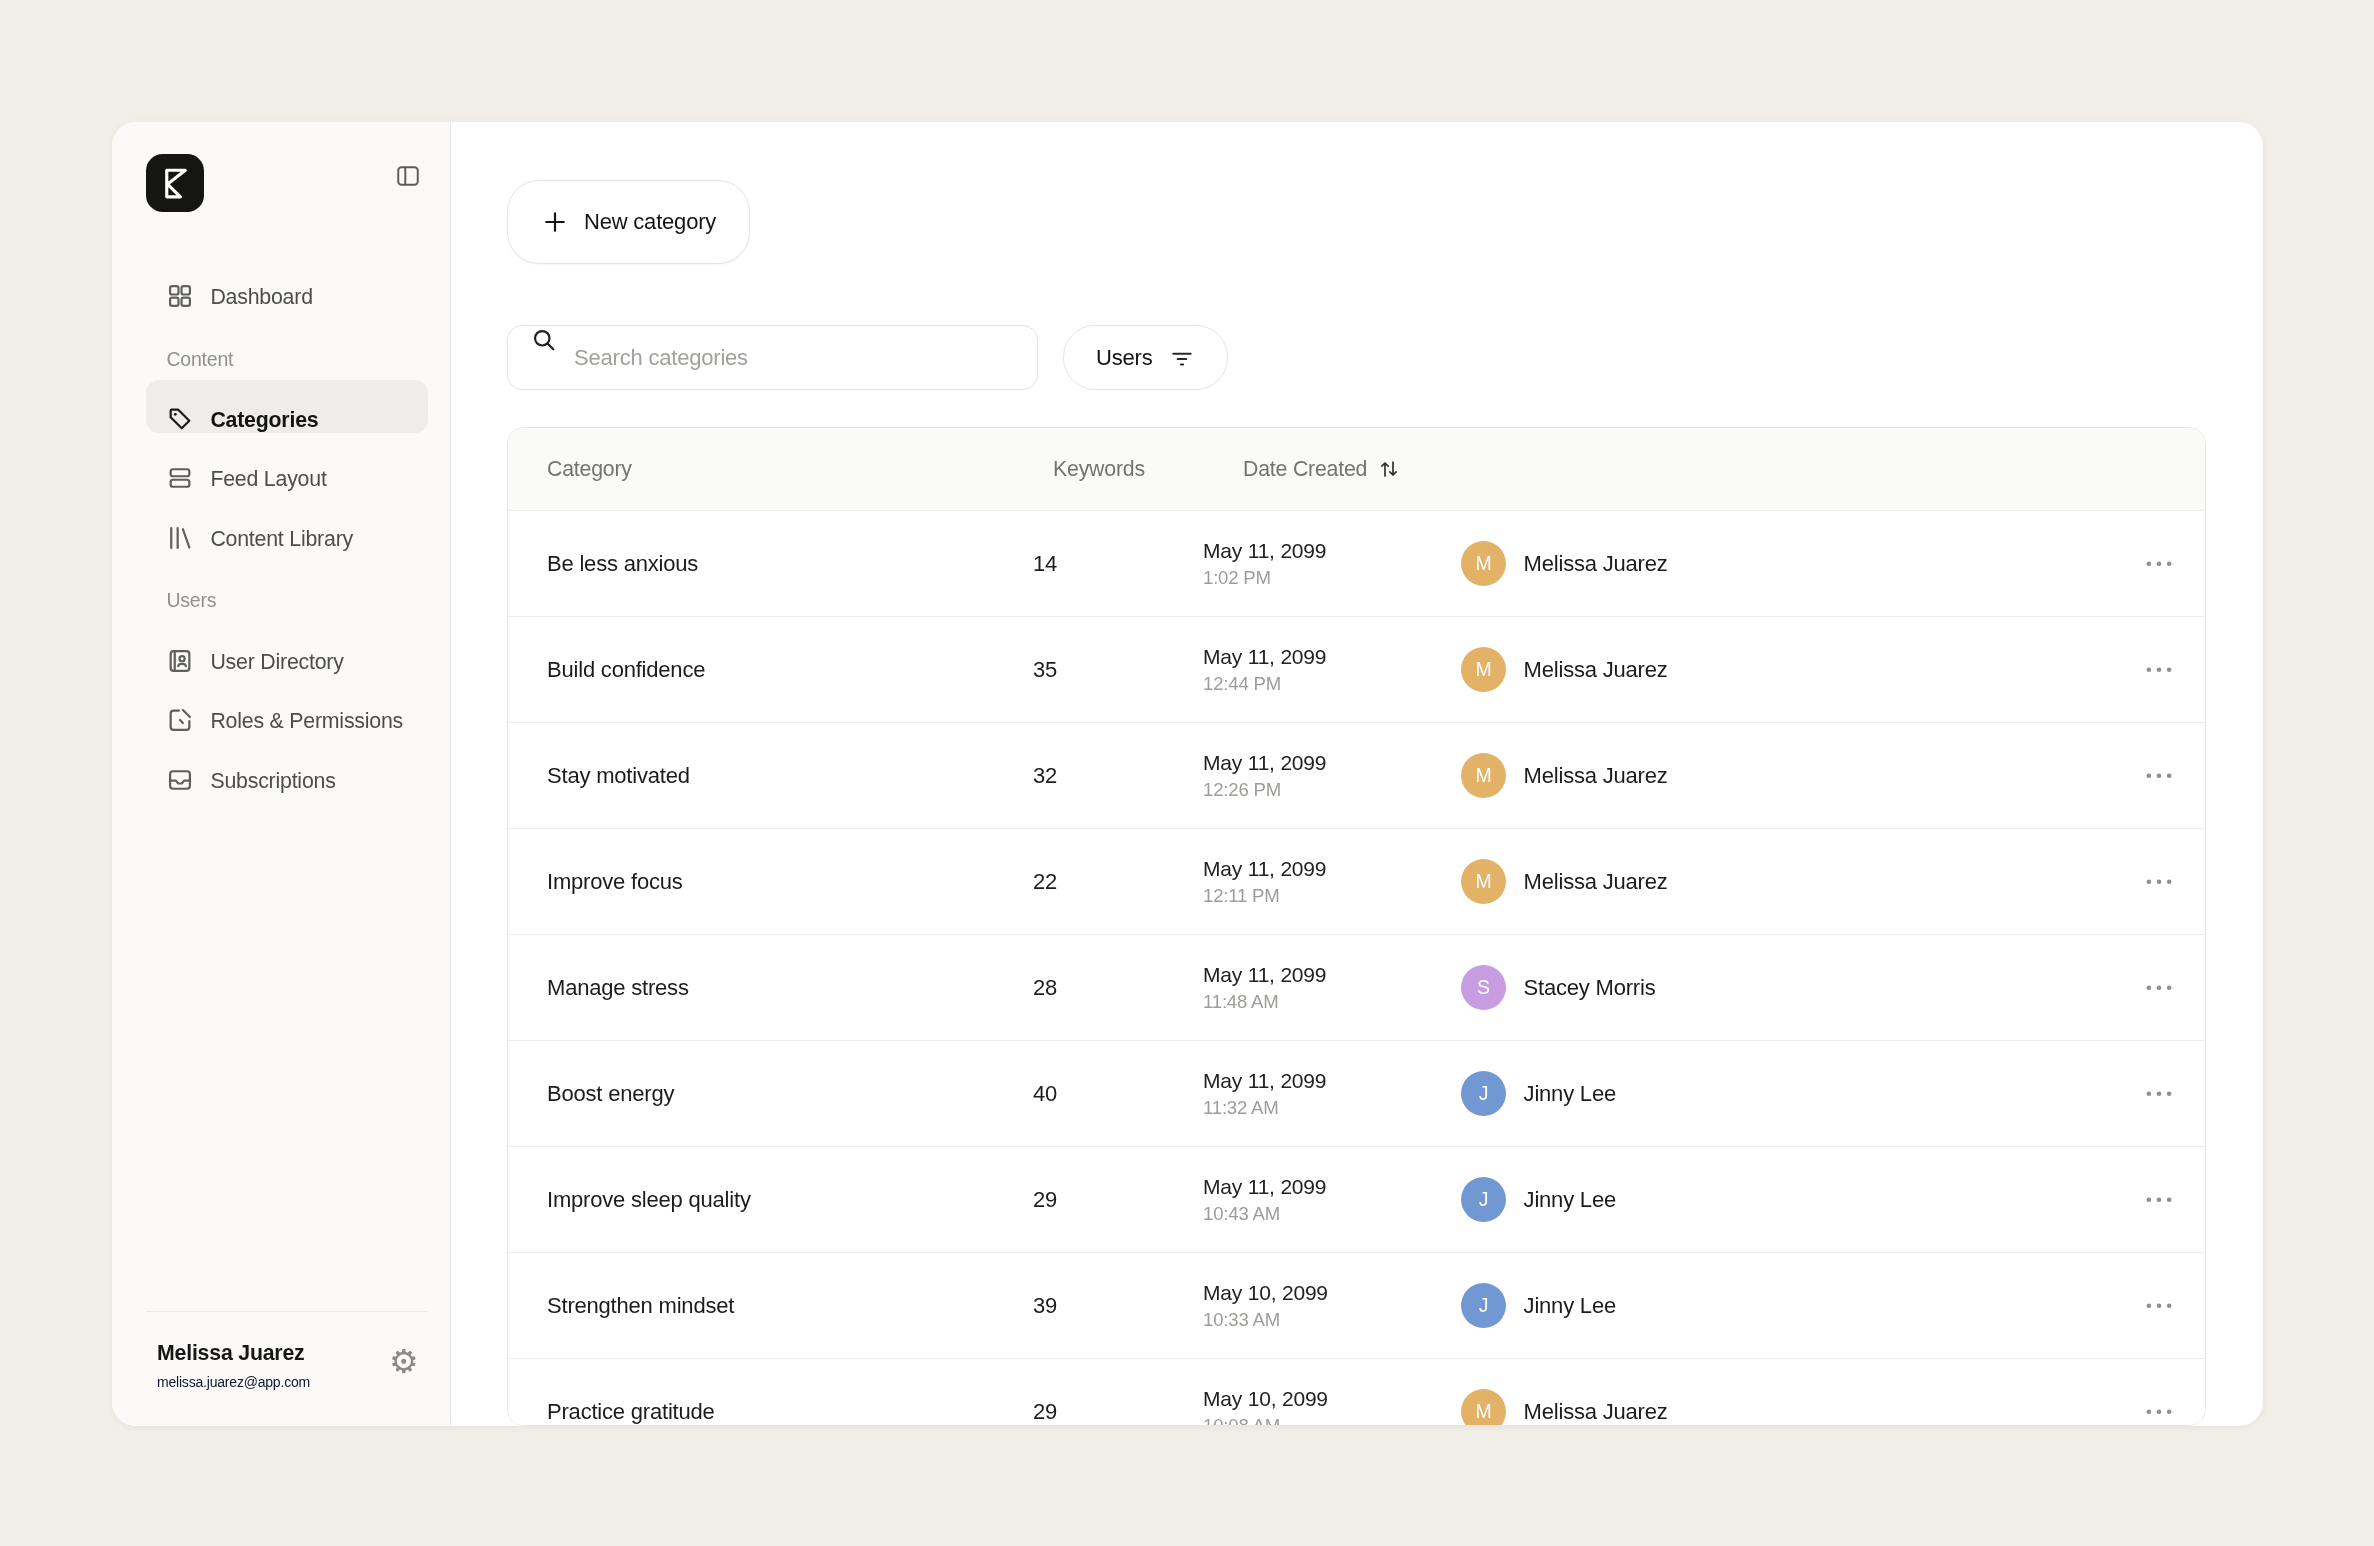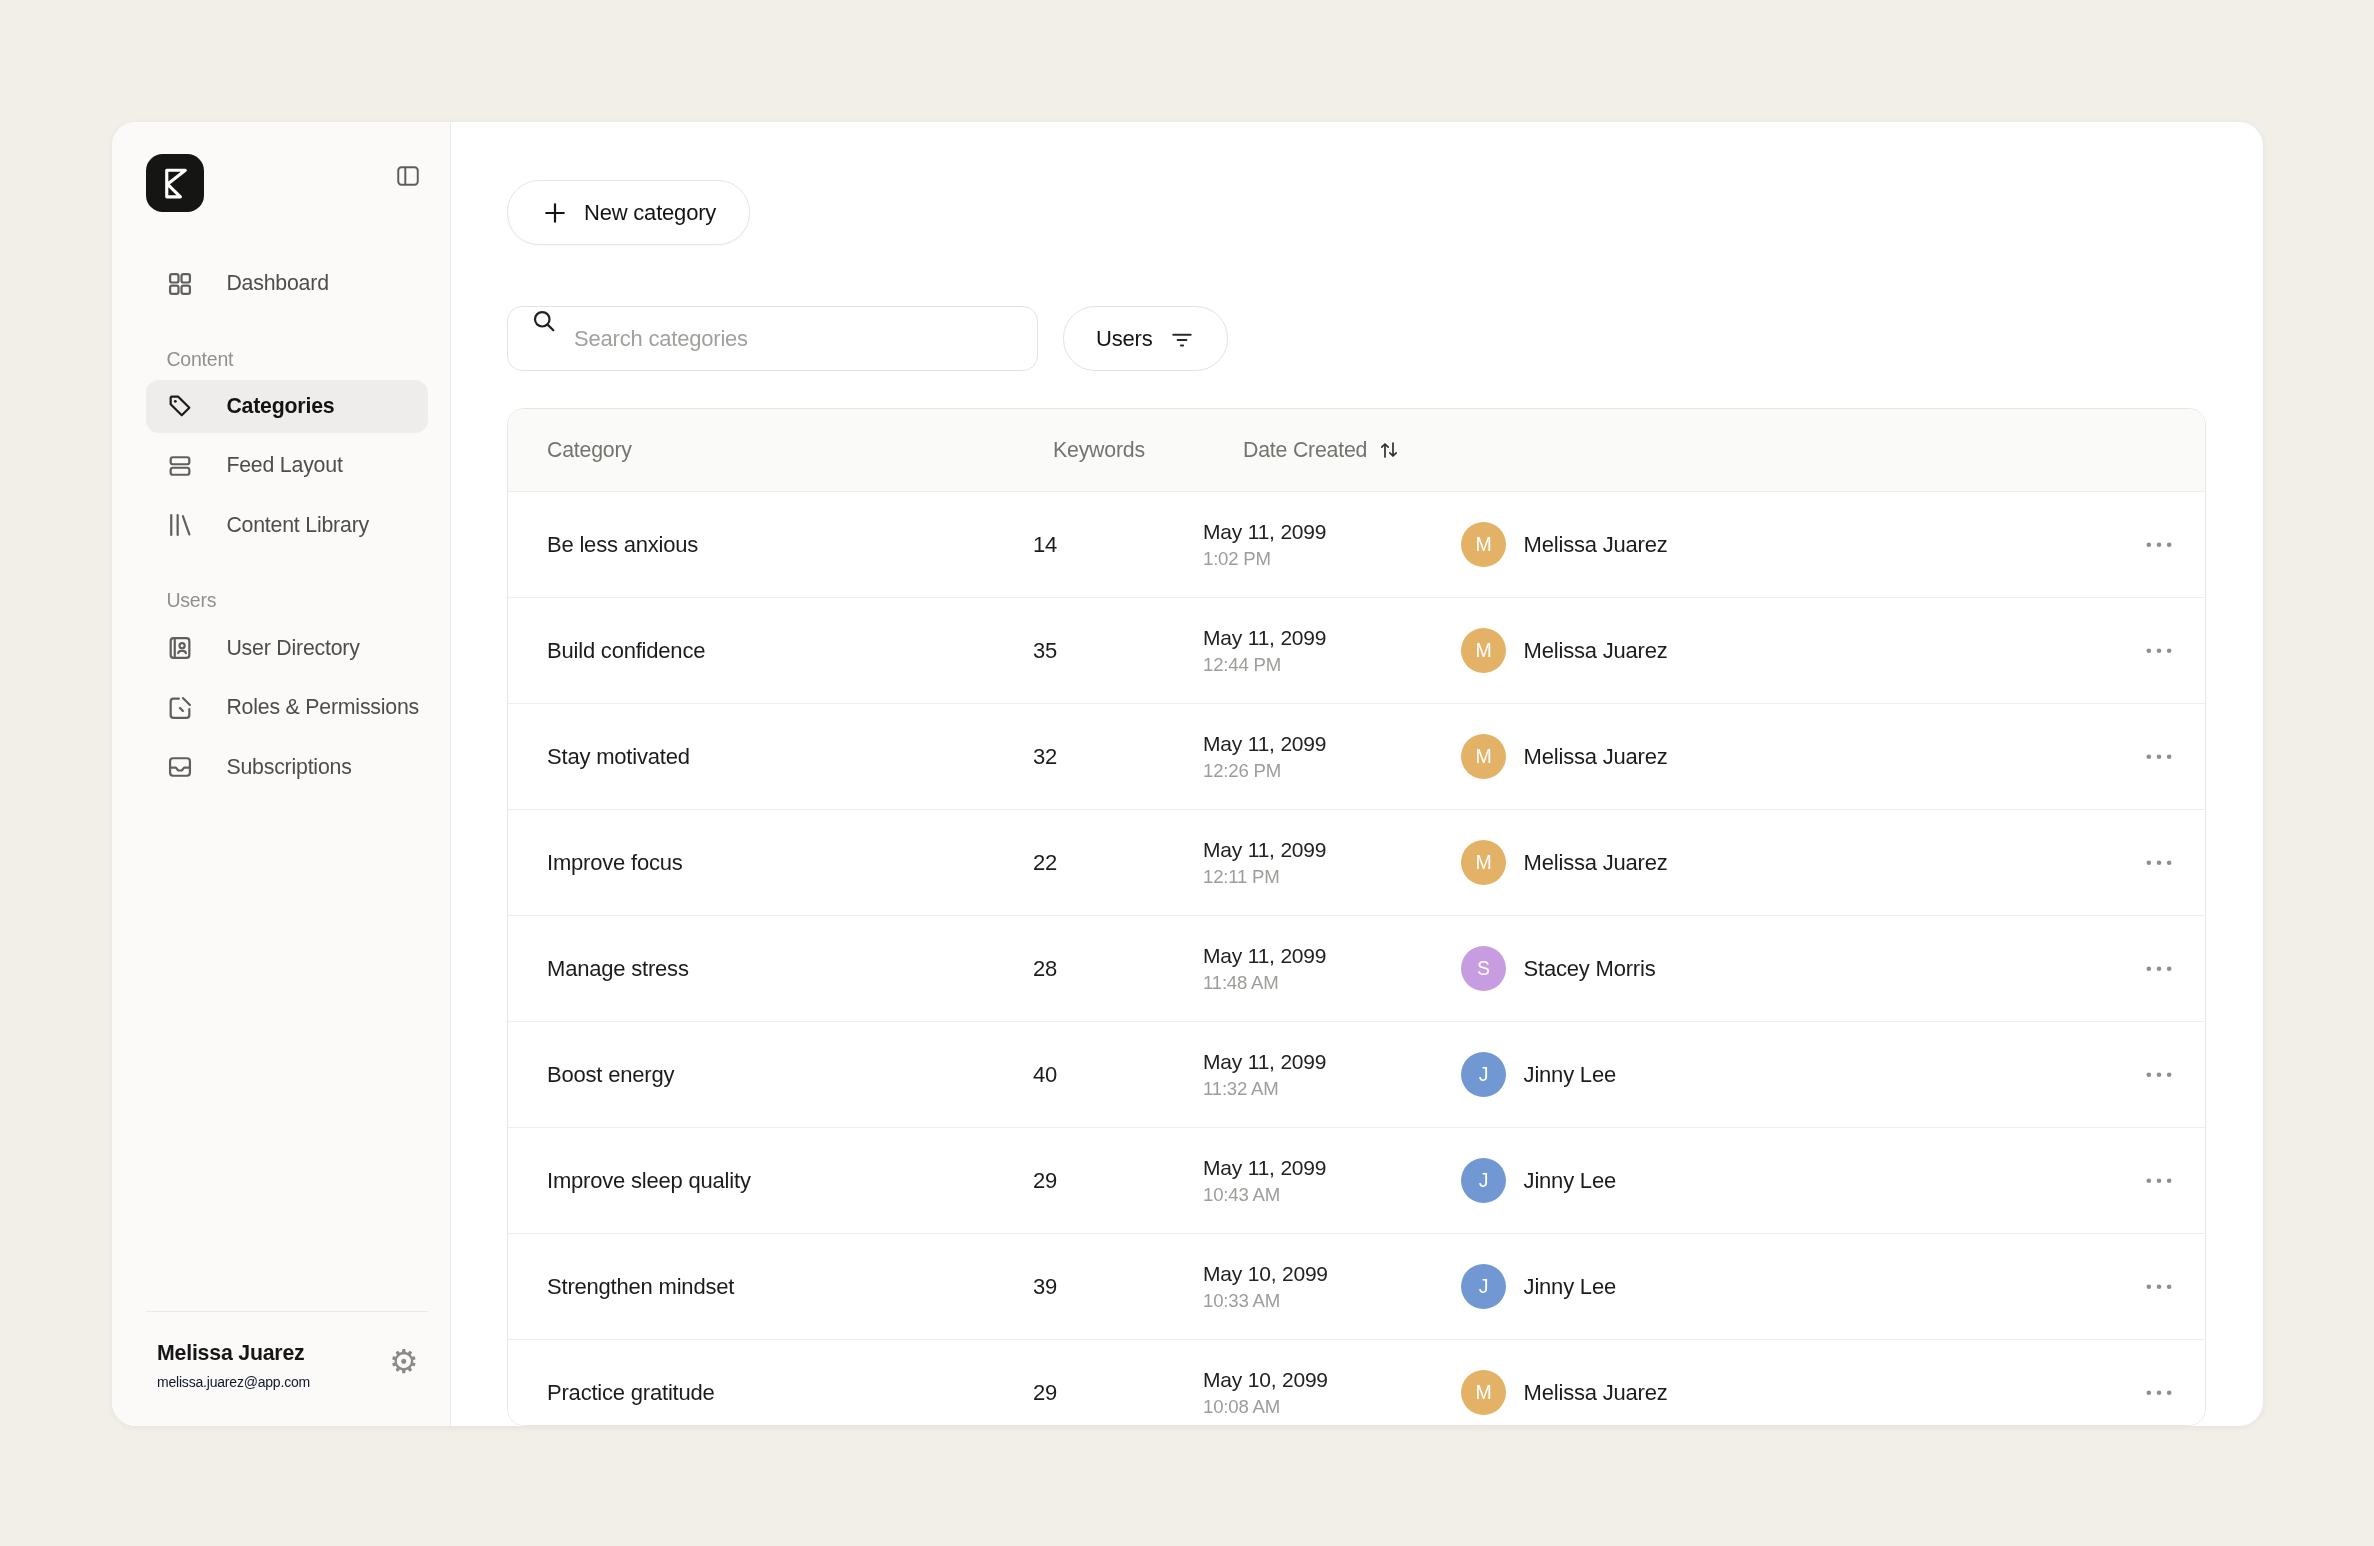--- a/index.html
+++ b/index.html
@@ -28,21 +28,21 @@
   .logo {
     width:58px; height:58px; border-radius:16.7px; background:#151514;
     display:flex; align-items:center; justify-content:center;
   }
   .toggle-btn {
     width:41px; height:41px; border:none; background:transparent; border-radius:9.3px;
     display:flex; align-items:center; justify-content:center; cursor:pointer; margin-top:1.9px;
   }
   .nav { display:flex; flex-direction:column; margin-top:45px; }
   .nav-item {
-    display:flex; align-items:center; gap:32px;
+    display:flex; align-items:flex-end; gap:16px;
     height:53px; margin-bottom:6.5px; padding:0 20.4px; border-radius:13px;
     font-size:21.3px; color:#4d4d4b; cursor:pointer; white-space:nowrap;
   }
   .nav-item svg { flex:0 0 auto; }
   .nav-item.active { background:#eeedeb; color:#131312; font-weight:bold; }
   .section-label {
     font-size:19.5px; color:#90908d; margin:30px 0 9.3px 20.4px; height:24px; line-height:24px;
   }
   .sidebar-footer {
     margin-top:auto; border-top:1.4px solid #ebeae7;
@@ -52,21 +52,21 @@
   .user-name { font-size:21.3px; font-weight:bold; color:#161616; line-height:30px; }
   .user-email { font-size:14px; color:#0f172a; line-height:28px; }
   .gear-btn { border:none; background:transparent; cursor:pointer; margin-top:7.4px; }
   .gear-glyph { font-family:"DejaVu Sans",sans-serif; font-size:33px; color:#8a8a88; line-height:33px; display:block; }
   
   .main { flex:1; padding:58px 55px 0 56px; display:flex; flex-direction:column; }
   .page-header { display:flex; align-items:center; justify-content:space-between; }
   .page-title { font-size:48px; font-weight:bold; letter-spacing:-1.4px; color:#111110; }
   .new-category-btn {
     display:flex; align-items:center; gap:15px;
-    height:65px; padding:0 33px; background:#fff;
+    height:84px; padding:0 33px; background:#fff;
     border:1.4px solid #e6e5e1; border-radius:32px;
     font-family:inherit; font-size:22px; font-weight:500; color:#141414;
     letter-spacing:-0.2px; cursor:pointer; box-shadow:0 0.9px 1.9px rgba(0,0,0,0.04);
   }
   .toolbar { display:flex; align-items:center; margin-top:61px; }
   .search-box {
     width:531px; height:65px; border:1.4px solid #e4e3df; border-radius:15px;
     display:flex; padding:0 22px; gap:16px; background:#fff;
   }
   .search-box input {

